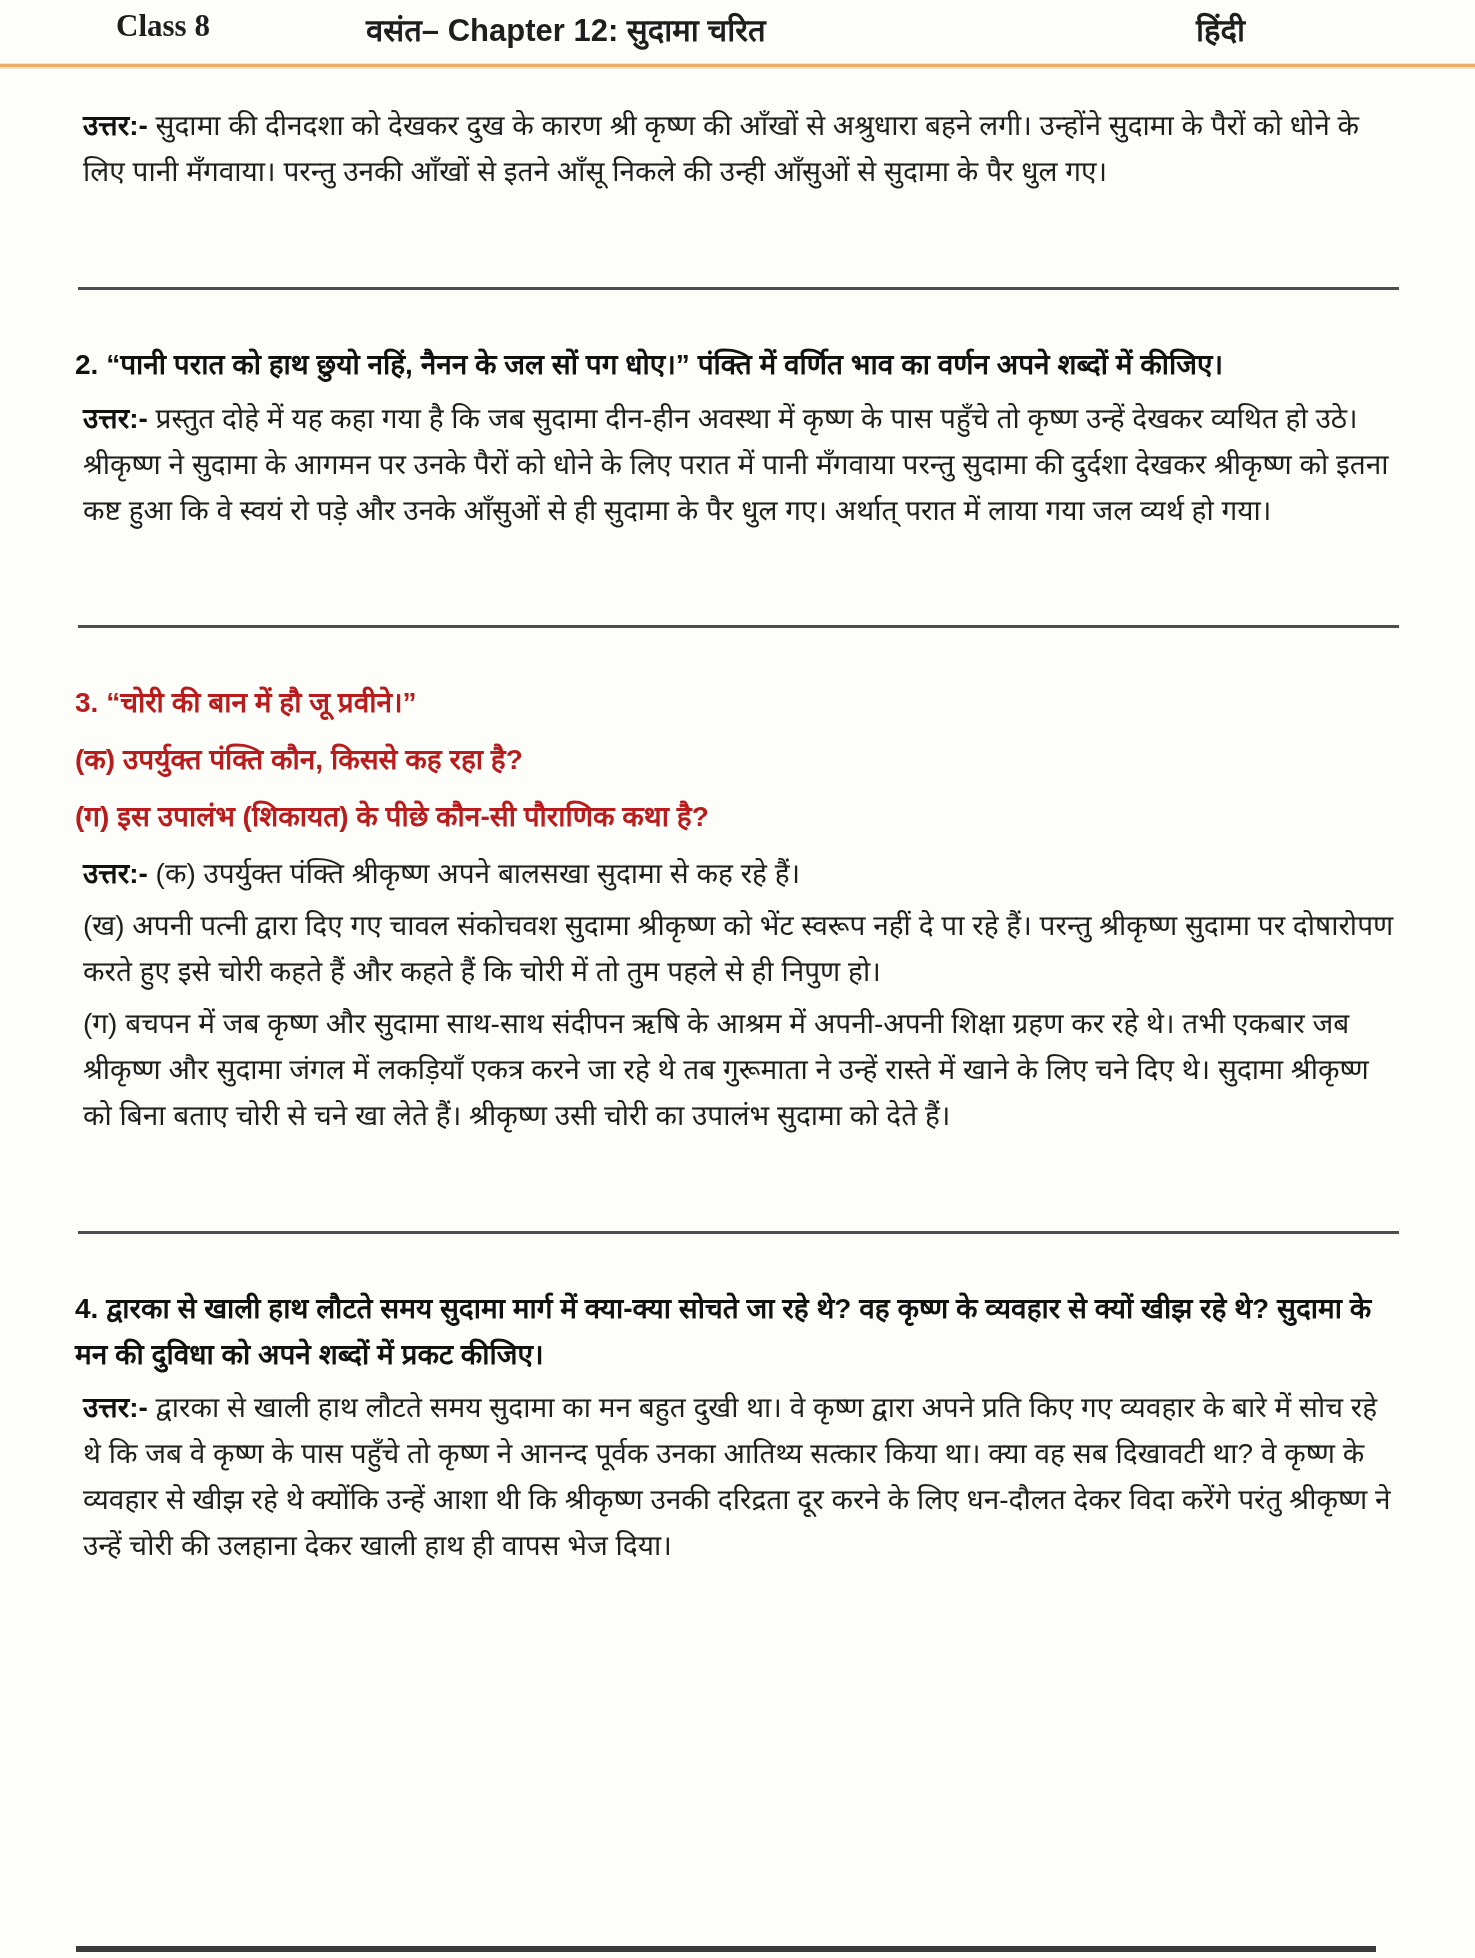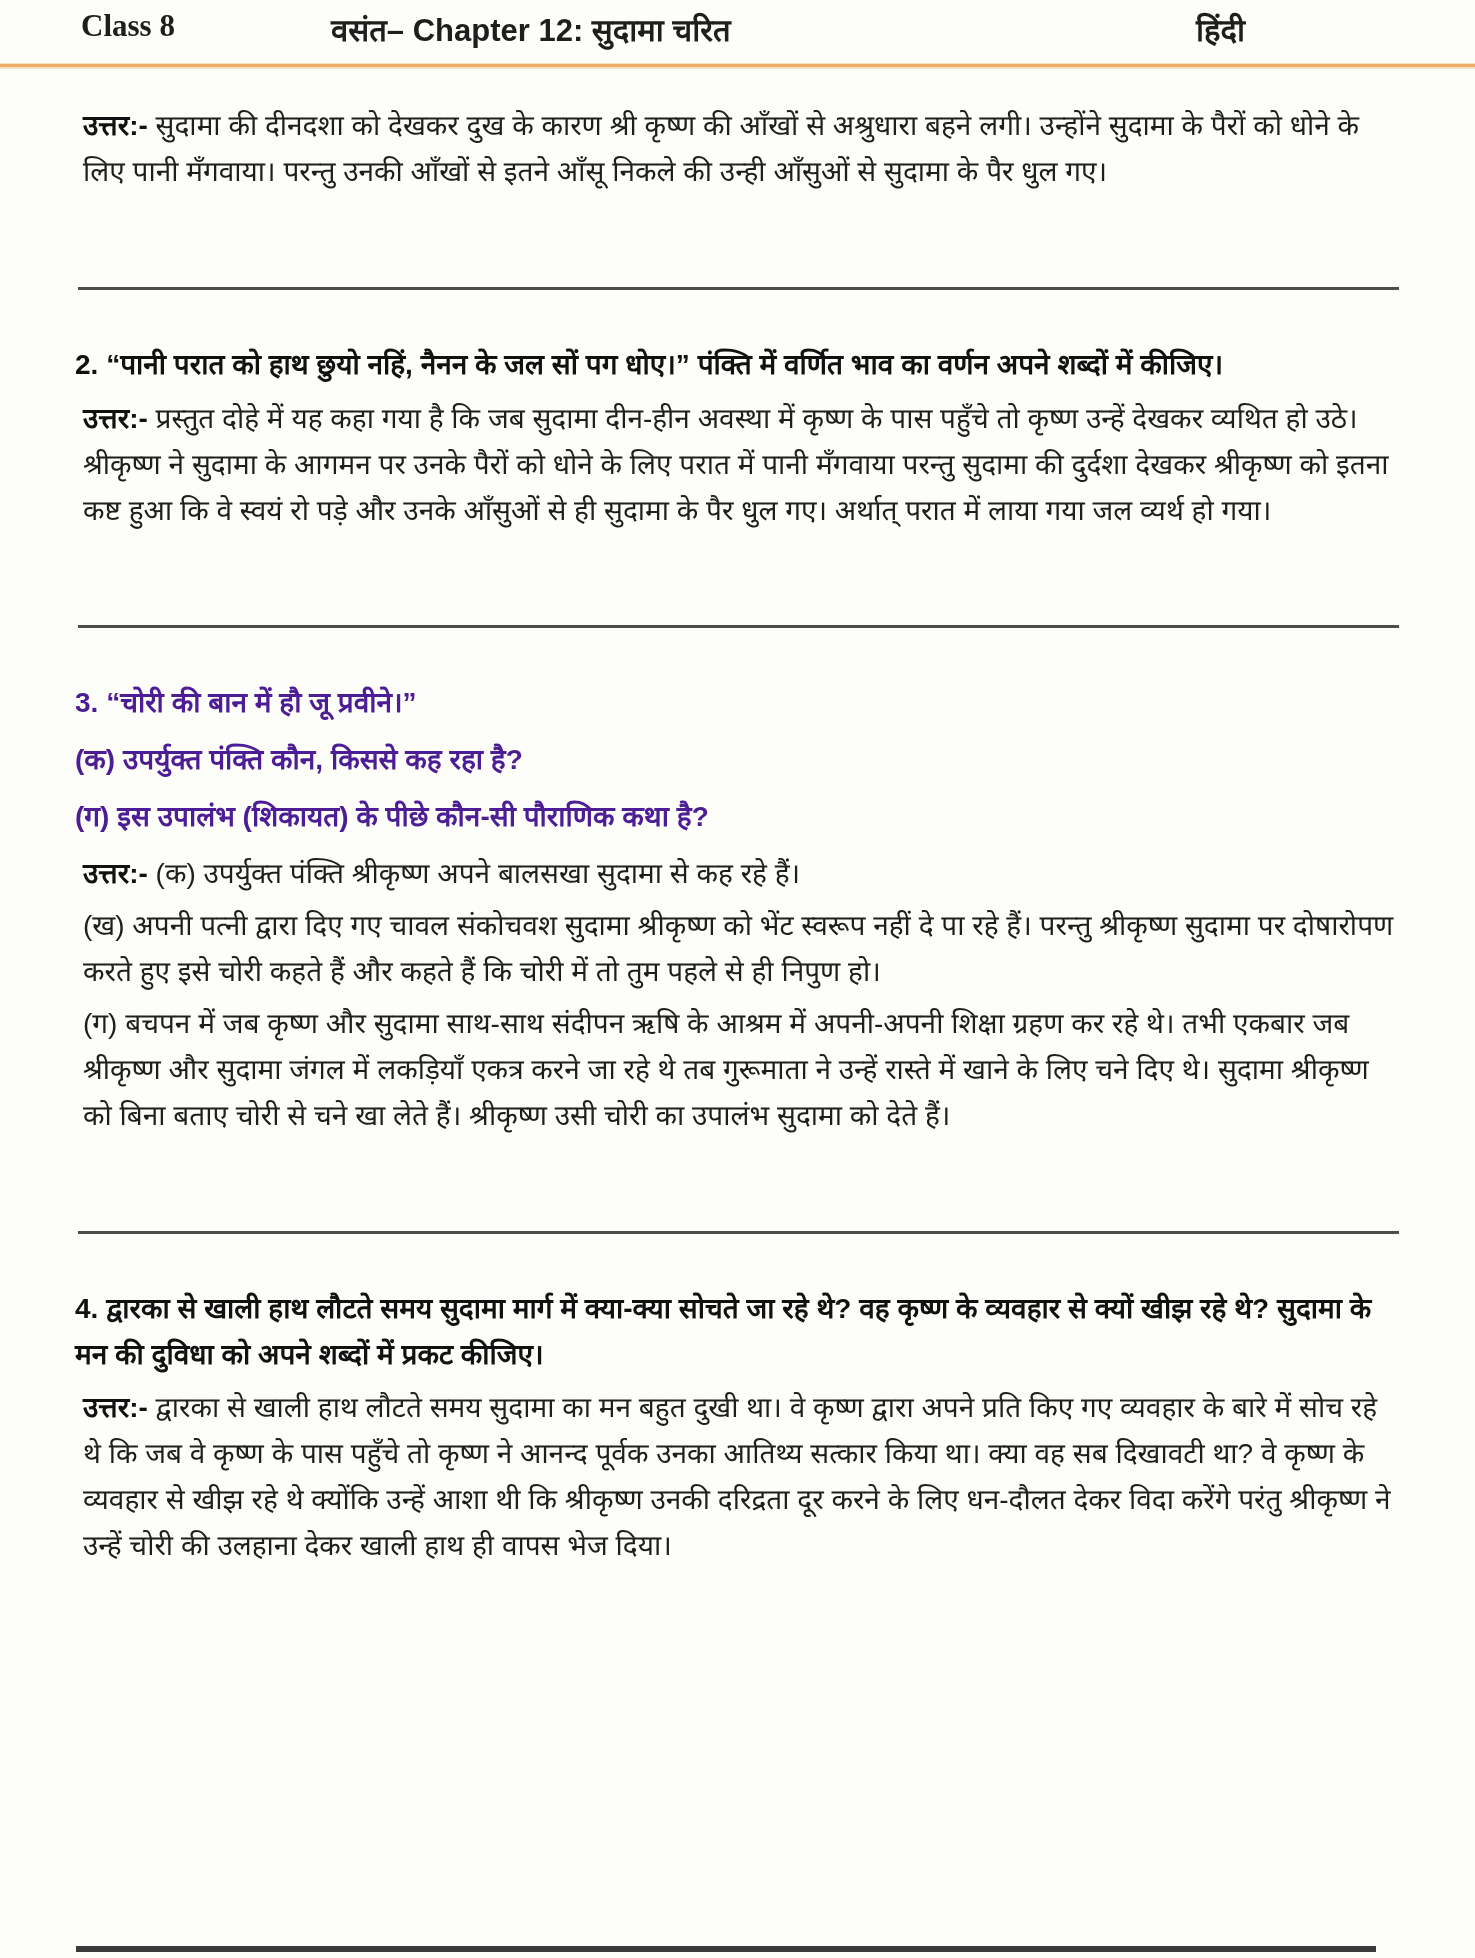--- a/index.html
+++ b/index.html
@@ -11,21 +11,21 @@
     height: 1958px;
     background: #fdfdfa;
     color: #1e1e1e;
     font-family: "Liberation Sans", sans-serif;
     overflow: hidden;
     position: relative;
   }
   .page-header {
     display: flex;
     align-items: flex-start;
-    padding: 8px 75px 0 81px;
+    padding: 8px 75px 0 116px;
   }
   .class-label {
     font-family: "Liberation Serif", serif;
     font-weight: bold;
     font-size: 31px;
     width: 250px;
     flex: 0 0 auto;
   }
   .doc-title {
     font-weight: bold;
@@ -50,21 +50,21 @@
     font-size: 28px;
     line-height: 1.64;
   }
   .question {
     font-weight: bold;
     color: #111;
     margin: 0 0 4px 0;
   }
   .question-line {
     font-weight: bold;
-    color: #4c1d95;
+    color: #b91c1c;
     margin: 0 0 11px 0;
   }
   .answer {
     margin: 8px;
   }
   .answer p {
     margin: 0 0 6px 0;
   }
   .answer-label {
     font-weight: bold;

